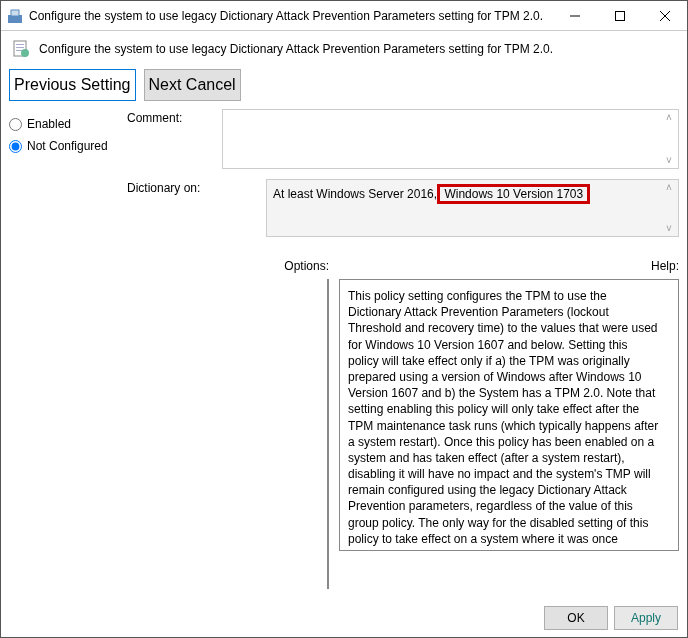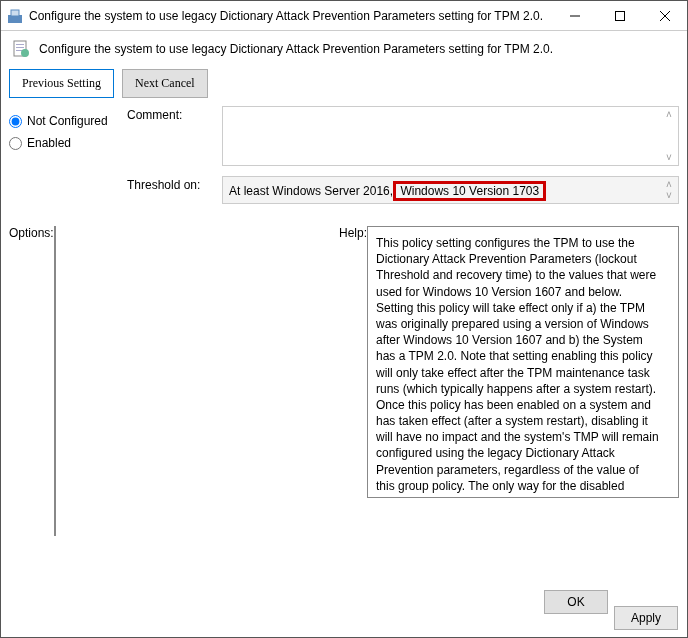--- a/index.html
+++ b/index.html
@@ -32,71 +32,71 @@
   .subtitle-row {
     display: flex; align-items: center;
     padding: 8px 10px 10px 10px;
     gap: 8px;
   }
   .subtitle-row .doc-icon { width:20px; height:20px; display:flex; align-items:center; justify-content:center;}
   .nav-row { padding: 0 8px 8px 8px; display:flex; gap:8px;}
   .nav-btn {
     background: #e1e1e1;
     border: 1px solid #adadad;
-    padding: 6px 12px;
-    font-size: 12px;
-    font-family: Liberation Serif, serif;
+    padding: 6px 4px;
+    font-size: 16px;
+    font-family: Liberation Sans, sans-serif;
   }
   .nav-btn.prev { border: 1px solid #0078d7; background:#fff;}
   .middle {
     display: flex;
     padding: 0 8px;
     gap: 8px;
   }
   .radios { width: 110px; padding-top:4px;}
   .radio-row { display:flex; align-items:center; gap:5px; padding: 4px 0;}
   .radio-row input { margin:0;}
   .fields { flex:1; }
   .field-row { display:flex; gap:10px; margin-bottom:10px;justify-content:flex-end;}
   .field-label { width: 85px; padding-top:2px;}
   .comment-box {
     flex:1; height:60px; border:1px solid #ccc; background:#fff; position:relative;
   }
   .supported-box {
-    flex:1; height:28px; border:1px solid #ccc; background:#f4f4f4; position:relative;
-    display:flex; align-items:flex-start; padding:4px 18px 4px 6px;
+    flex:1; height:58px; border:1px solid #ccc; background:#f4f4f4; position:relative;
+    display:flex; align-items:flex-start; padding:4px 18px 4px 6px;margin-left:44px;
   }
   .supported-text-wrap { display:inline; }
   .supported-hl {
     border: 3px solid #c00; padding: 0px 4px; display:inline-block; margin-left:-3px;
   }
   .scroll-stub {
     position:absolute; right:2px; width:14px; color:#999; font-size:10px; text-align:center;
   }
   .lower {
     display:flex; gap:10px; padding: 12px 8px 0 8px;
   }
-  .lower-col { flex:1; display:flex; flex-direction:row;}
+  .lower-col { flex:1; display:flex; flex-direction:column;align-items:flex-end;}
   .lower-col.left { flex: 0 0 320px;}
   .lower-label { padding-bottom:6px;}
   .options-box {
     border:1px solid #888; height:310px; background:#fff;
   }
   .help-box {
     border:1px solid #888; height:272px; background:#fff;
     padding:8px 18px 8px 8px; line-height:1.35; overflow:hidden; position:relative;
   }
   .footer {
     position:absolute; bottom:8px; right:10px; display:flex; gap:6px;
   }
   .dlg-btn {
     width:64px; height:24px; background:#e1e1e1; border:1px solid #adadad;
     font-size:12px; font-family:inherit;
   }
-  .dlg-btn.disabled { color:#000000; background:#e8e8e8;margin-top:16px;}
+  .dlg-btn.disabled { color:#0f766e; background:#e8e8e8;}
   svg { display:block;}
 </style>
 </head>
 <body>
 
 <div class="titlebar">
   <span class="app-icon">
     <svg width="14" height="14">
         <rect x="0" y="6" width="14" height="8" fill="#5b8bbf"></rect>
         <rect x="3" y="1" width="8" height="6" fill="#cde" stroke="#5b8bbf"></rect>
@@ -135,38 +135,38 @@
 </div>
 
 <div class="nav-row">
   <button class="nav-btn prev">Previous Setting</button>
   <button class="nav-btn">Next Cancel</button>
 </div>
 
 <div class="middle">
   <div class="radios">
     <label class="radio-row">
+      <input type="radio" name="state" style="">
+      <span>Enabled</span>
+    </label>
+    <label class="radio-row">
       <input type="radio" name="state" checked="" style="">
       <span>Not Configured</span>
-    </label>
-    <label class="radio-row">
-      <input type="radio" name="state" style="">
-      <span>Enabled</span>
     </label>
   </div>
   <div class="fields">
     <div class="field-row">
       <div class="field-label">Comment:</div>
       <div class="comment-box">
         <span class="scroll-stub" style="top:2px">˄</span>
         <span class="scroll-stub" style="bottom:2px">˅</span>
       </div>
     </div>
     <div class="field-row">
-      <div class="field-label">Threshold on:</div>
+      <div class="field-label">Dictionary on:</div>
       <div class="supported-box">
         <span class="supported-text-wrap">
           <span>At least Windows Server 2016,</span>
           <span class="supported-hl">Windows 10 Version 1703</span>
         </span>
         <span class="scroll-stub" style="top:2px">˄</span>
         <span class="scroll-stub" style="bottom:2px">˅</span>
       </div>
     </div>
   </div>

